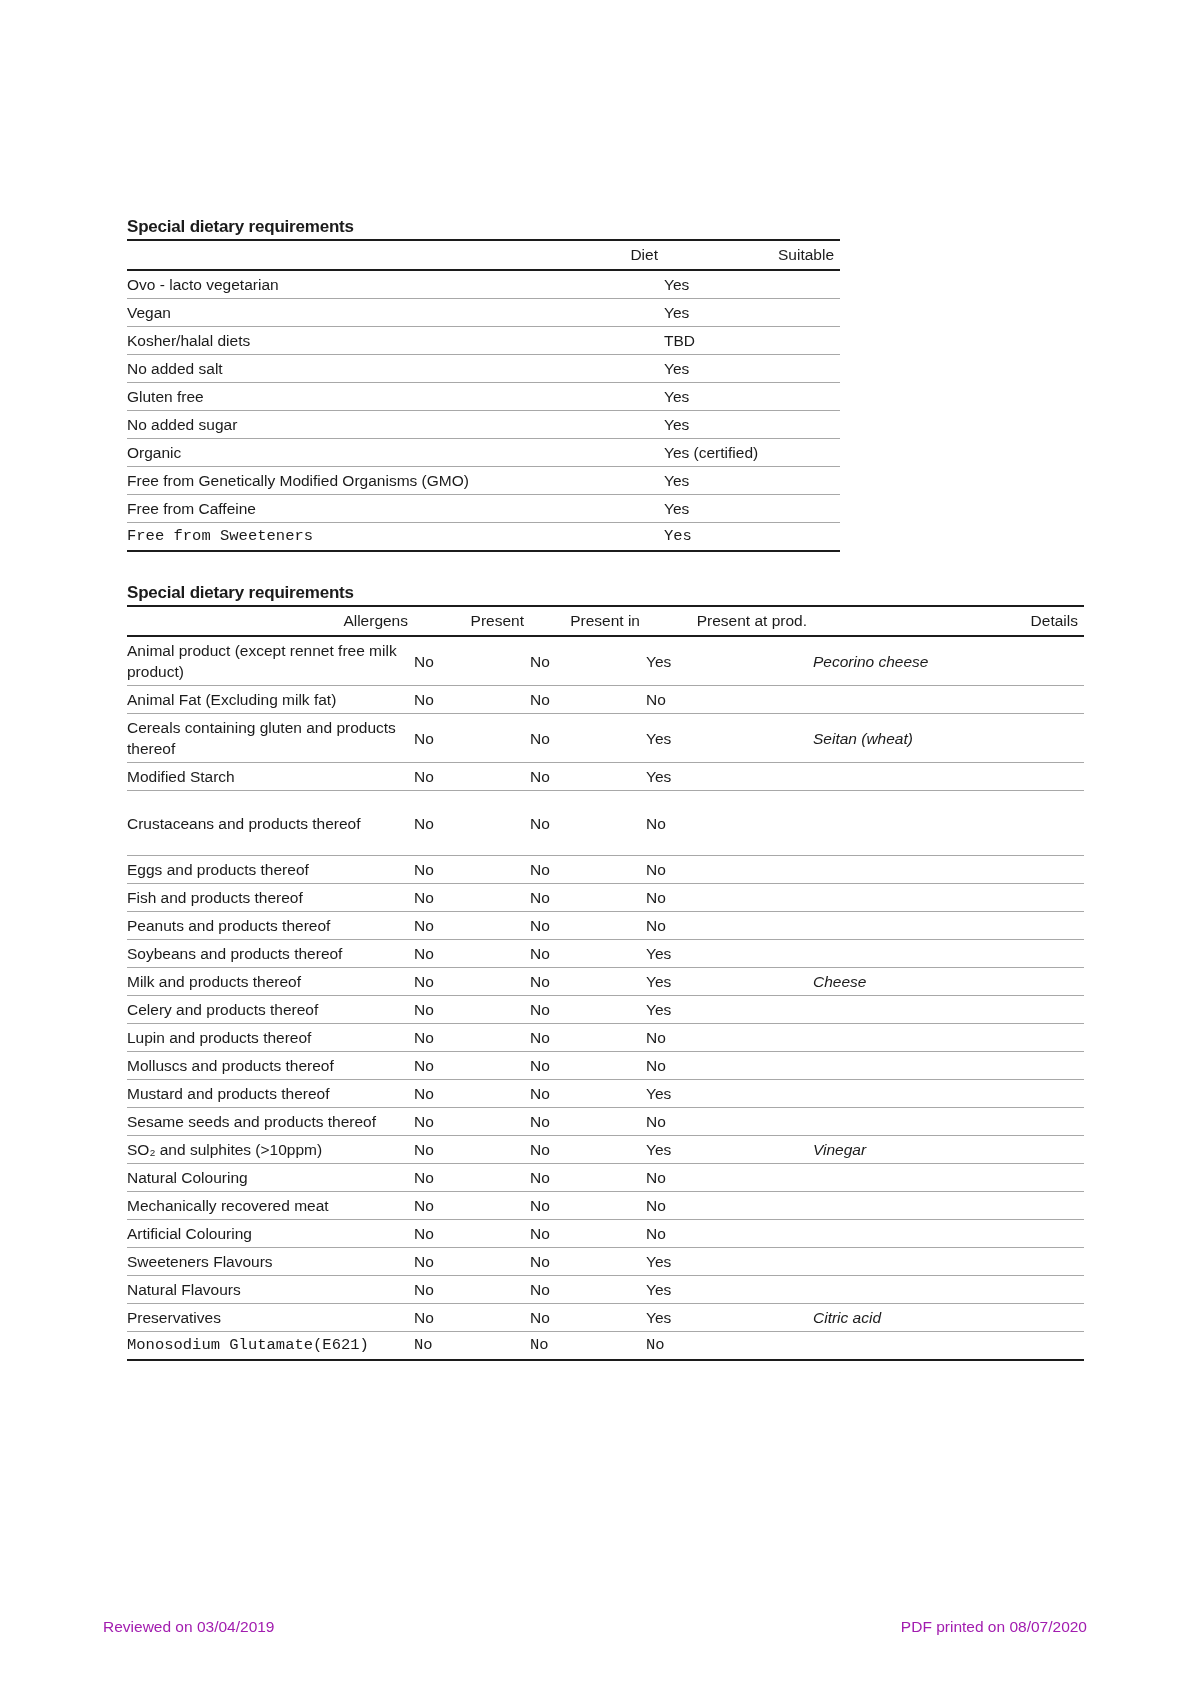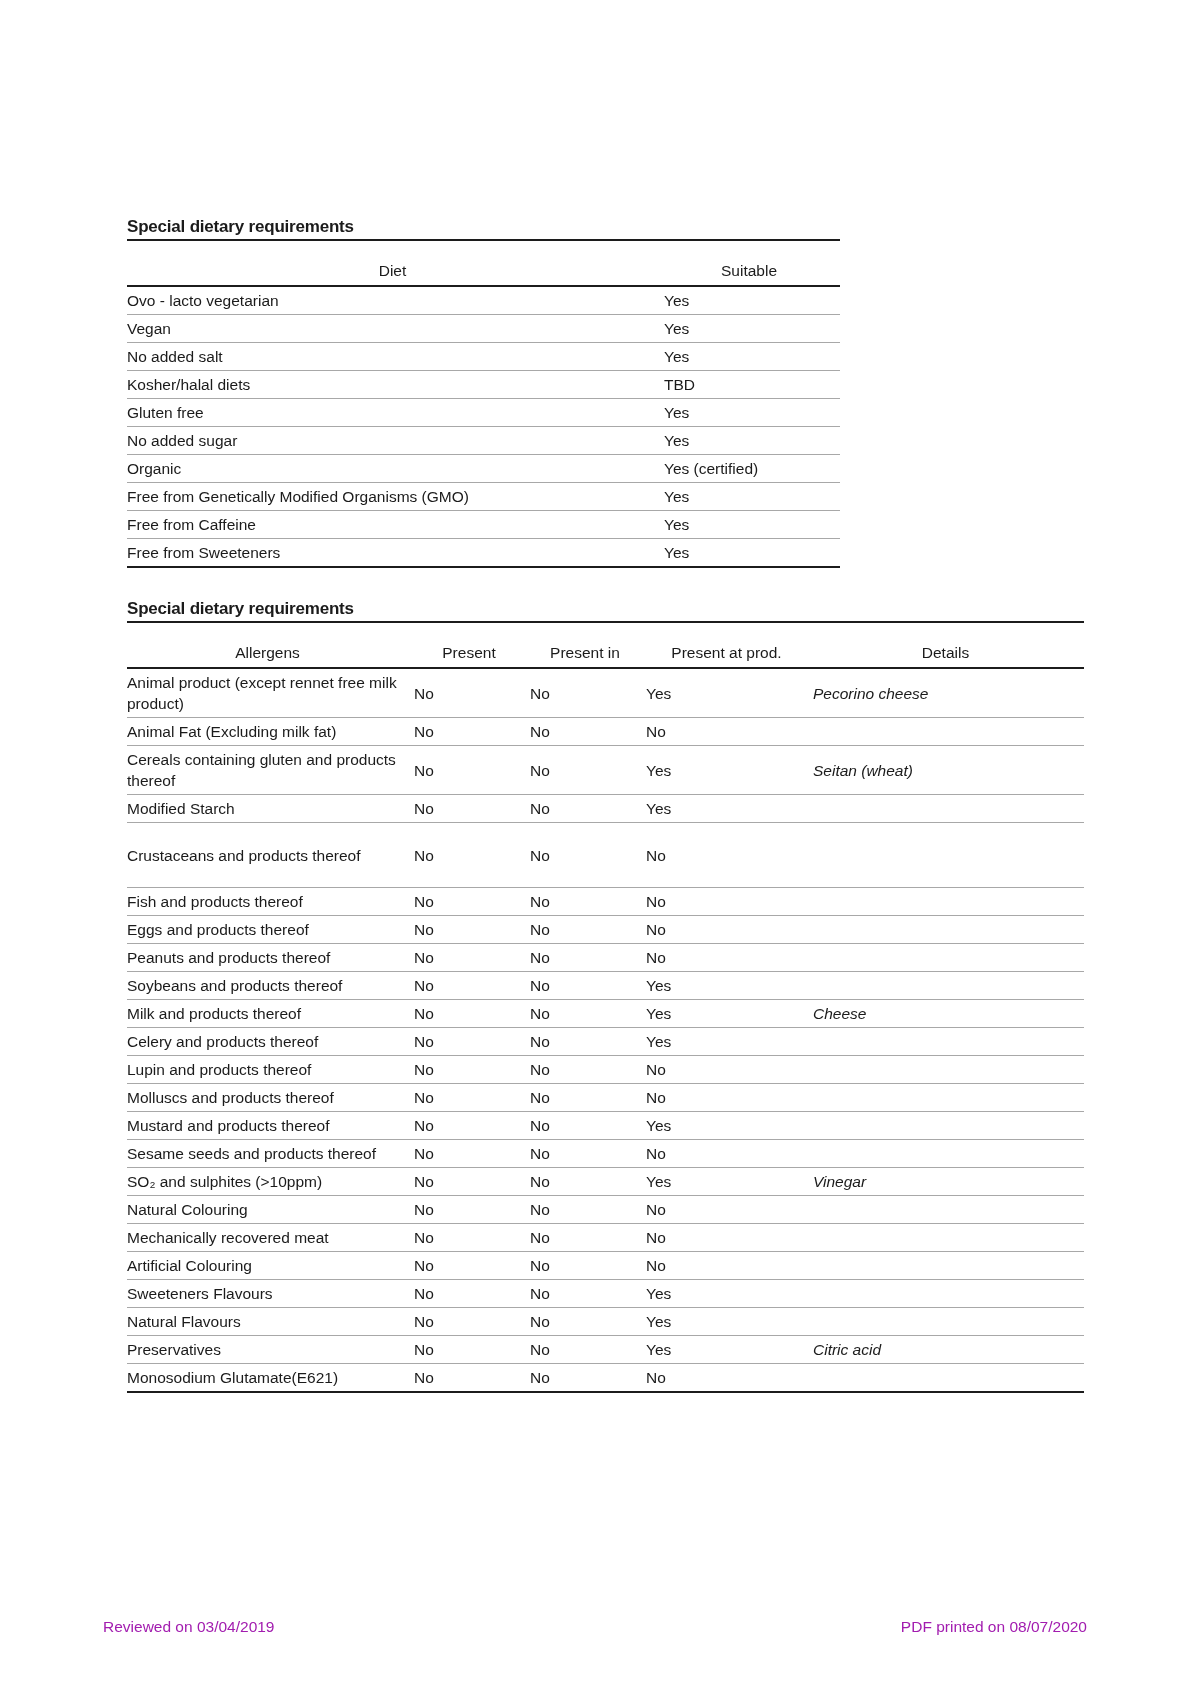--- a/index.html
+++ b/index.html
@@ -26,39 +26,40 @@
     line-height: 21px;
     margin: 0 0 2px 0;
   }
   table {
     border-collapse: collapse;
     table-layout: fixed;
   }
   table.diet { width: 713px; }
   table.allergens { width: 957px; }
   thead th {
-    text-align: center;
+    text-align: right;
     font-weight: normal;
     font-size: 15.5px;
     line-height: 20px;
-    padding: 20px 6px 4px 0;
+    padding: 4px 6px 4px 0;
     border-top: 2.5px solid #1c1c1c;
     border-bottom: 2.5px solid #1c1c1c;
     white-space: nowrap;
     overflow: hidden;
   }
   tbody td {
     font-size: 15.5px;
     line-height: 21px;
     padding: 3px 6px 3px 0;
     border-bottom: 1.5px solid #a8a8a8;
     vertical-align: middle;
   }
   tbody tr:last-child td {
     border-bottom: 2.5px solid #1c1c1c;
+    font-family: Liberation Mono, monospace;
   }
   .allergens tbody tr:nth-child(5) { height: 65px; }
   .italic { font-style: italic; }
   .section-allergens { margin-top: 30px; }
   .footer-left, .footer-right {
     position: absolute;
     top: 1610px;
     font-size: 15.5px;
     line-height: 22px;
     color: #a21caf;
@@ -89,26 +90,26 @@
         <tbody>
             <tr>
               <td>Ovo - lacto vegetarian</td>
               <td>Yes</td>
             </tr>
             <tr>
               <td>Vegan</td>
               <td>Yes</td>
             </tr>
             <tr>
-              <td>No added salt</td>
-              <td>Yes</td>
-            </tr>
-            <tr>
               <td>Kosher/halal diets</td>
               <td>TBD</td>
+            </tr>
+            <tr>
+              <td>No added salt</td>
+              <td>Yes</td>
             </tr>
             <tr>
               <td>Gluten free</td>
               <td>Yes</td>
             </tr>
             <tr>
               <td>No added sugar</td>
               <td>Yes</td>
             </tr>
             <tr>
@@ -180,28 +181,28 @@
               <td class="italic"></td>
             </tr>
             <tr>
               <td>Crustaceans and products thereof</td>
               <td>No</td>
               <td>No</td>
               <td>No</td>
               <td class="italic"></td>
             </tr>
             <tr>
+              <td>Eggs and products thereof</td>
+              <td>No</td>
+              <td>No</td>
+              <td>No</td>
+              <td class="italic"></td>
+            </tr>
+            <tr>
               <td>Fish and products thereof</td>
-              <td>No</td>
-              <td>No</td>
-              <td>No</td>
-              <td class="italic"></td>
-            </tr>
-            <tr>
-              <td>Eggs and products thereof</td>
               <td>No</td>
               <td>No</td>
               <td>No</td>
               <td class="italic"></td>
             </tr>
             <tr>
               <td>Peanuts and products thereof</td>
               <td>No</td>
               <td>No</td>
               <td>No</td>

